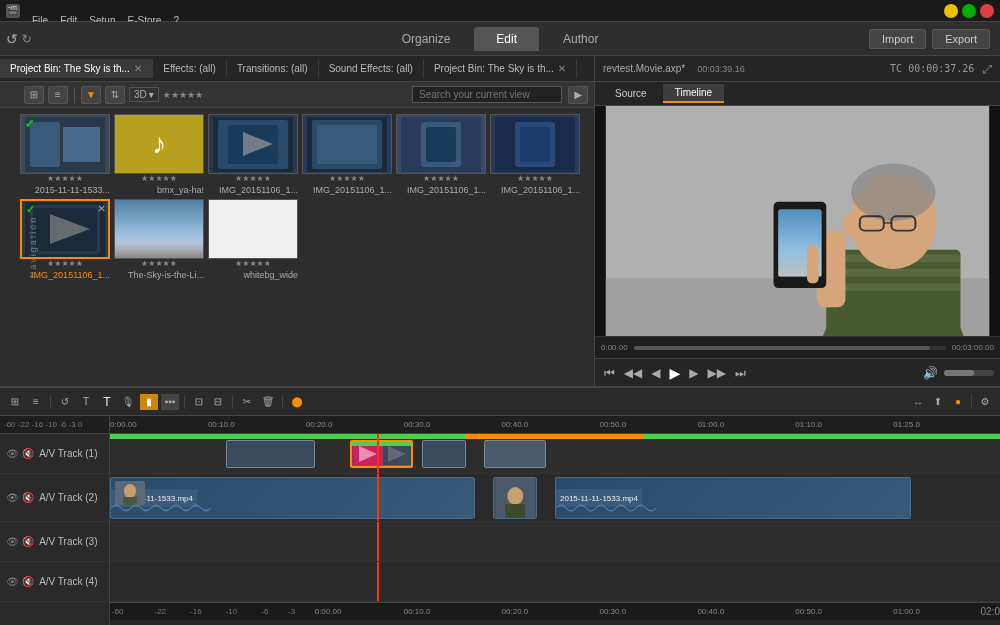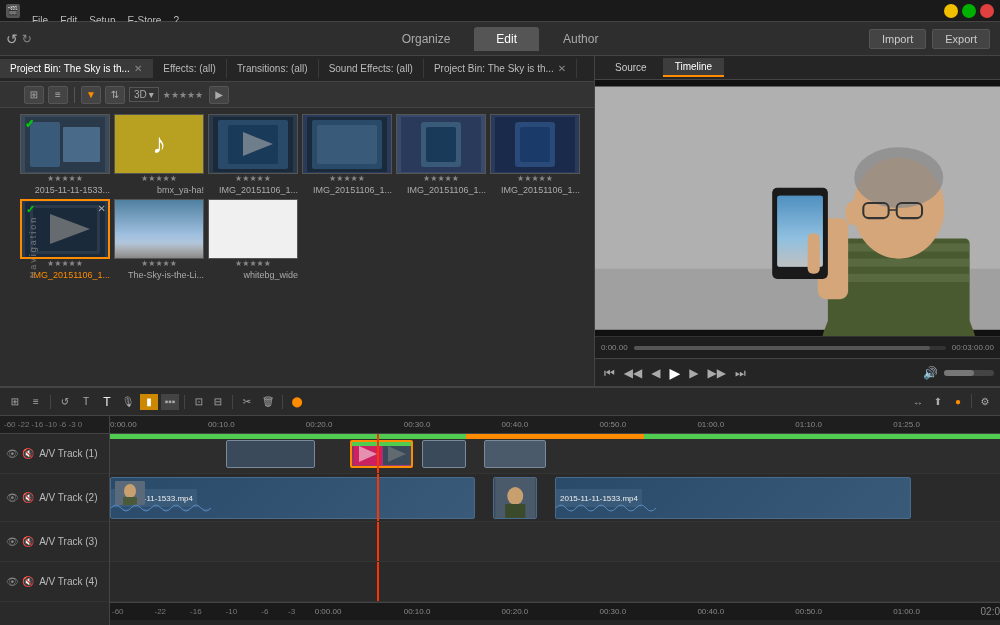--- a/index.html
+++ b/index.html
@@ -175,20 +175,21 @@
       <div class="tb-sep"></div>
       <div class="tb-btn" style="color:#ff8c00;">▼</div>
       <div class="tb-btn">⇅</div>
       <div class="dropdown-3d">
         <span>3D</span>
         <span>▾</span>
       </div>
       <div style="display:flex;gap:2px;">
         <span style="font-size:9px;color:#888;">★★★★★</span>
       </div>
+      <input type="text" class="search-box" placeholder="Search your current view" style="">
       <div class="tb-btn" style="margin-left:2px;">▶</div>
     </div>
 
     <div class="media-grid" style="position:relative;">
 
       <div style="position:absolute;left:2px;top:50%;transform:translateY(-50%) rotate(-90deg);font-size:9px;color:#777;letter-spacing:2px;z-index:5;pointer-events:none;">Navigation</div>
 
       <div class="media-item" style="margin-left:14px;">
         <div class="media-thumb check" style="background:#3a4a5a;">
           <svg width="80" height="55" viewBox="0 0 80 55">
@@ -286,20 +287,26 @@
         <div class="media-thumb" style="background:#f0f0f0;">
         </div>
         <div class="star-row">★★★★★</div>
         <div class="media-label">whitebg_wide</div>
       </div>
     </div>
   </div>
 
   <div class="right-panel">
 
+    <div class="preview-header">
+      <span class="preview-title">revtest.Movie.axp*</span>
+      <span style="color:#888;font-size:9px;margin-left:4px;">00:03:39.16</span>
+      <span class="preview-timecode-display" style="margin-left:auto;">TC  00:00:37.26</span>
+      <span style="font-size:12px;color:#888;cursor:pointer;">⤢</span>
+    </div>
 
     <div style="height:24px;background:#252525;display:flex;align-items:center;padding:0 8px;gap:4px;border-bottom:1px solid #444;">
       <div class="preview-tab">Source</div>
       <div class="preview-tab active">Timeline</div>
     </div>
 
     <div class="preview-area">
 
       <svg width="100%" height="100%" viewBox="0 0 400 240" preserveAspectRatio="xMidYMid meet">
 

